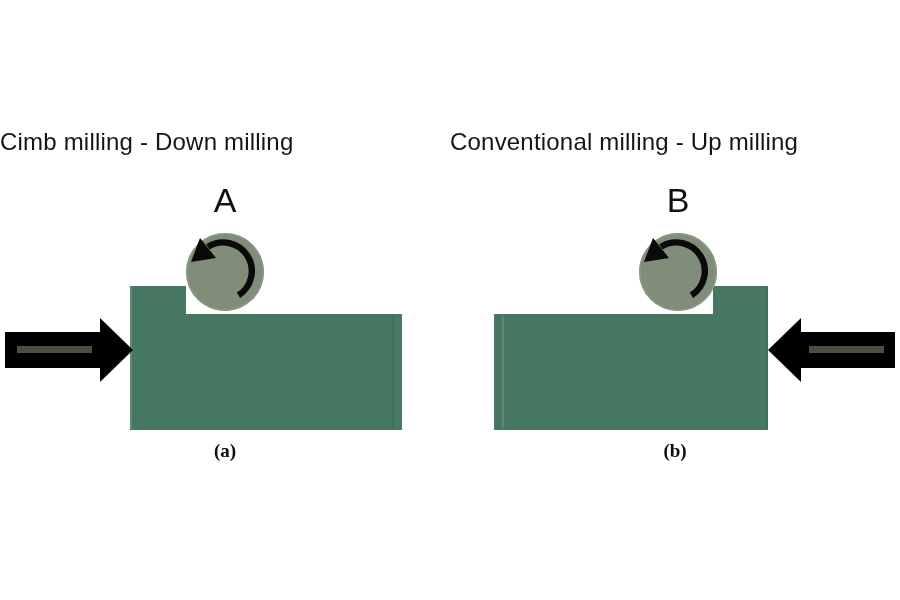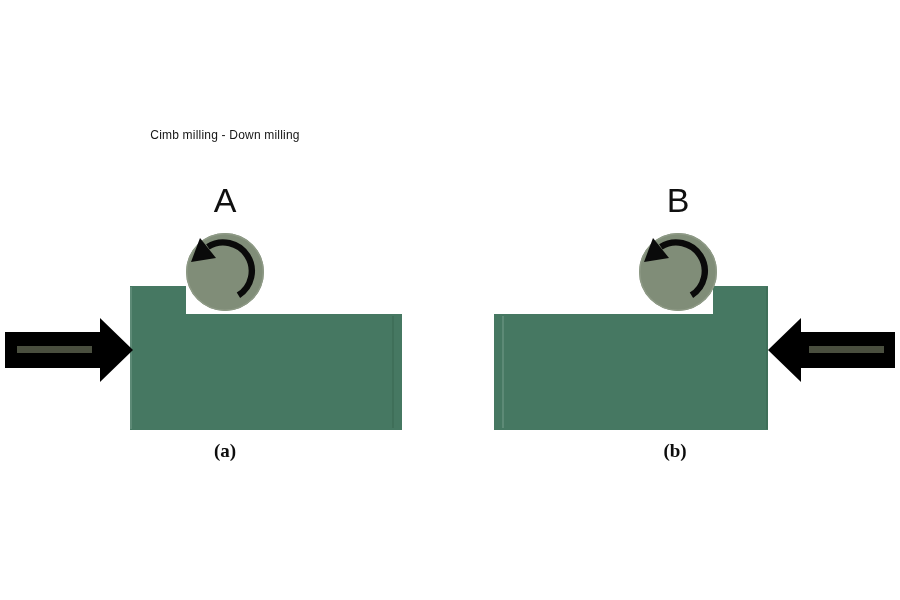--- a/index.html
+++ b/index.html
@@ -26,23 +26,22 @@
     width: 450px;
   }
   #panel-left  { left: 0; }
   #panel-right { left: 450px; }
 
   .panel-title {
     position: absolute;
     top: 128px;
     left: 0;
     width: 450px;
-    text-align: center;
     font-family: "Liberation Sans", sans-serif;
-    font-size: 12px;
+    font-size: 24px;
     font-weight: 400;
     color: #151515;
     letter-spacing: 0.2px;
     white-space: nowrap;
   }
   .cutter-label {
     position: absolute;
     top: 181px;
     width: 60px;
     text-align: center;
@@ -102,20 +101,21 @@
         <path d="M 5 332 L 100 332 L 100 318 L 133 350 L 100 382 L 100 368 L 5 368 Z" fill="#000000"></path>
         <rect x="17" y="346" width="75" height="7" fill="#4a4f3f"></rect>
       </g>
     </svg>
 
     <div class="panel-caption">(a)</div>
   </div>
 
   <div class="panel" id="panel-right">
 
+    <div class="panel-title">Conventional milling - Up milling</div>
 
     <div class="cutter-label" id="cutter-label-b">B</div>
 
     <svg class="stage" width="450" height="600" viewBox="0 0 450 600">
 
       <path d="M 44 314 L 263 314 L 263 286 L 318 286 L 318 430 L 44 430 Z" fill="#467862"></path>
       <line x1="53" y1="316" x2="53" y2="428" stroke="#5d8a76" stroke-width="2"></line>
       <line x1="317" y1="287" x2="317" y2="429" stroke="#3f6f59" stroke-width="2"></line>
 
       <circle cx="228" cy="272" r="39" fill="#808D78"></circle>

